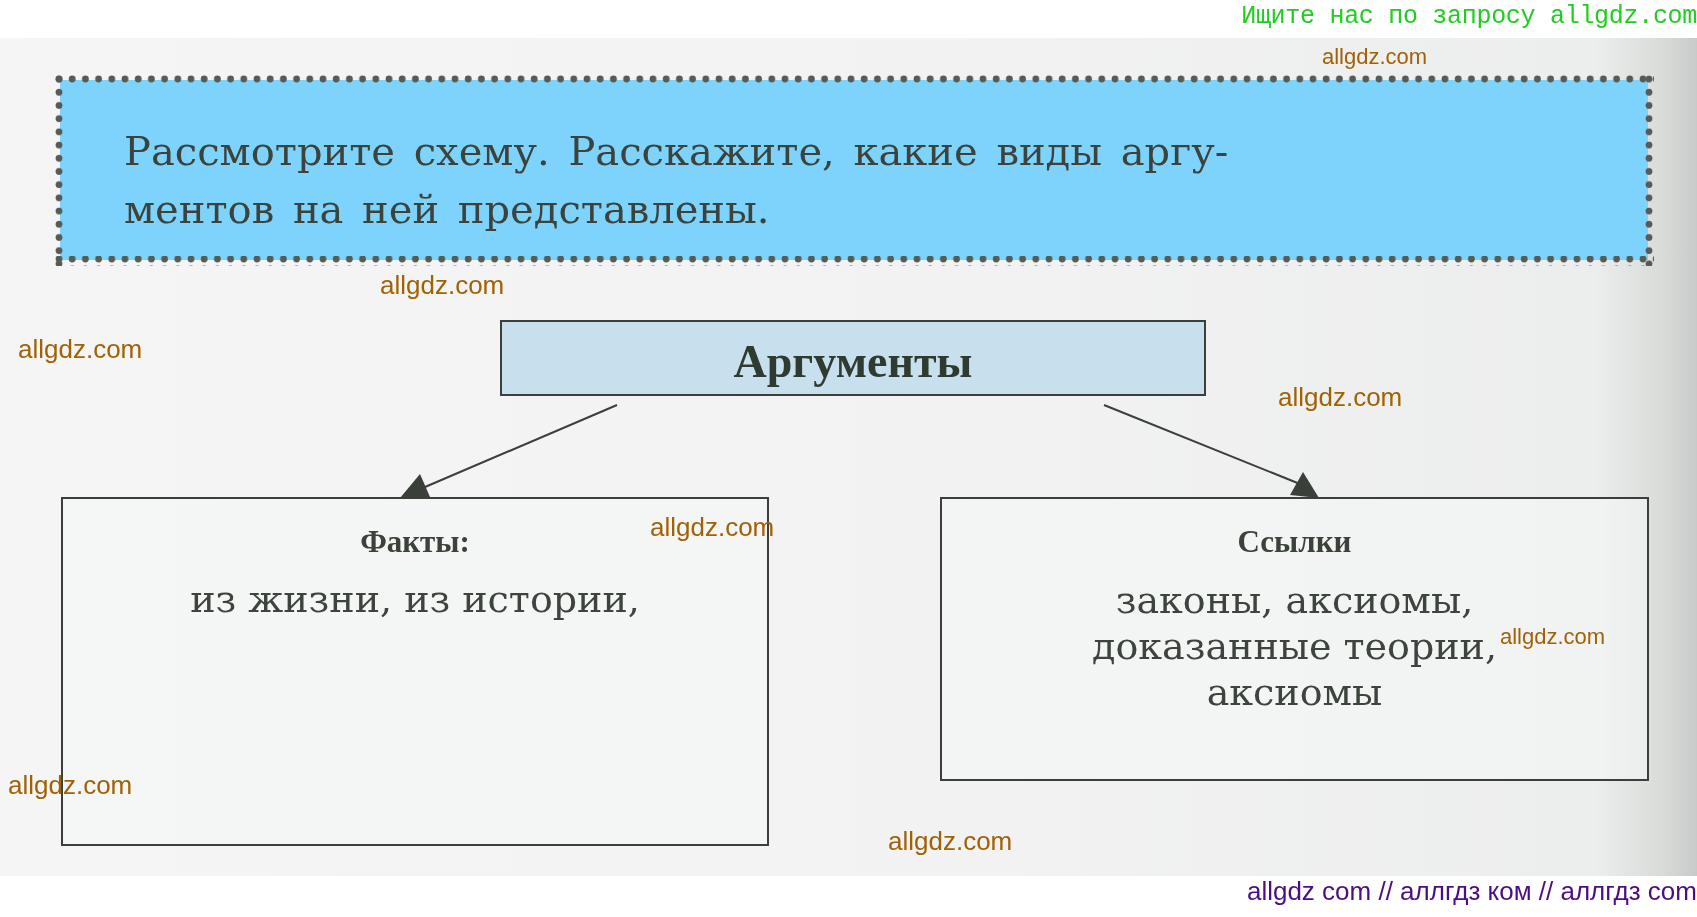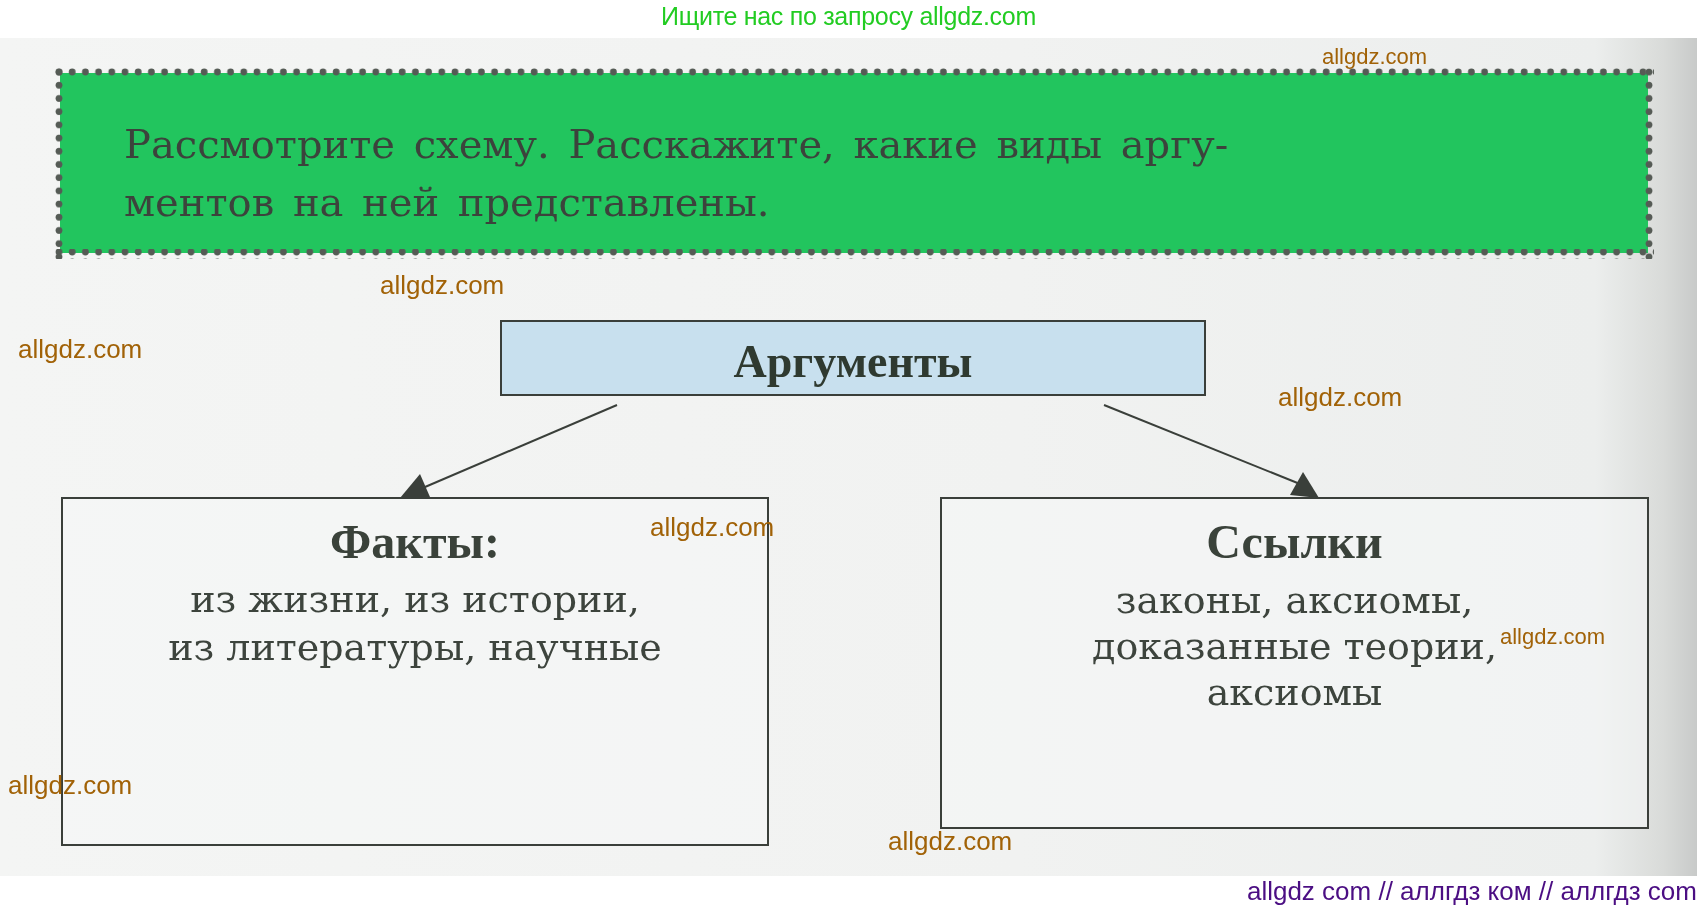--- a/index.html
+++ b/index.html
@@ -6,35 +6,35 @@
   body {
     width: 1697px; height: 917px; position: relative; overflow: hidden;
     background: #ffffff;
     font-family: "DejaVu Serif", serif;
   }
   .scan {
     position: absolute; left: 0; top: 38px; width: 1697px; height: 838px;
     background: linear-gradient(90deg, #f4f5f4 0%, #f1f2f1 60%, #eceeed 94%, #d9dbd9 98%, #c8cac9 100%);
   }
   .top-banner {
-    position: absolute; left: 0; top: 2px; width: 1697px; text-align: center;
-    font-family: Liberation Sans, sans-serif; font-size: 25px; color: #22cc22;
+    position: absolute; left: 0; top: 2px; width: 1697px; text-align: right;
+    font-family: Liberation Mono, monospace; font-size: 25px; color: #22cc22;
     letter-spacing: -0.3px;
   }
   .bottom-banner {
     position: absolute; left: 0; top: 876px; width: 1697px; text-align: right;
     font-family: "Liberation Sans", sans-serif; font-size: 26px; color: #4b0e83;
   }
   .wm {
     position: absolute; font-family: "Liberation Sans", sans-serif; color: #a16207;
     white-space: nowrap;
   }
   .task-box {
-    position: absolute; left: 60px; top: 73px; width: 1588px; height: 180px;
-    background: #22c55e;
+    position: absolute; left: 60px; top: 80px; width: 1588px; height: 180px;
+    background: #7dd3fc;
     box-sizing: border-box;
   }
   .task-box svg.dots { position: absolute; left: -6px; top: -6px; }
   .task-text {
     position: absolute; left: 64px; top: 42px; width: 1480px;
     font-family: "DejaVu Serif", serif; font-size: 40px; line-height: 58px;
     color: #3c433c; word-spacing: 6px;
   }
   .box {
     position: absolute; border: 2px solid #3a3f3a; box-sizing: border-box;
@@ -42,23 +42,23 @@
   }
   .root-box {
     left: 500px; top: 320px; width: 706px; height: 76px;
     background: #c8e0ee;
   }
   .root-title {
     font-family: "Liberation Serif", serif; font-weight: bold; font-size: 46px;
     line-height: 80px; color: #2f3a30;
   }
   .left-box { left: 61px; top: 497px; width: 708px; height: 349px; background: rgba(245,247,246,0.6); }
-  .right-box { left: 940px; top: 497px; width: 709px; height: 332px; background: rgba(245,247,246,0.6); }
+  .right-box { left: 940px; top: 497px; width: 709px; height: 284px; background: rgba(245,247,246,0.6); }
   .box-title {
-    font-family: "Liberation Serif", serif; font-weight: bold; font-size: 48px; line-height: 54px;
+    font-family: "Liberation Serif", serif; font-weight: bold; font-size: 31px; line-height: 54px;
     margin-top: 16px; color: #3a423a;
   }
   .box-sub {
     font-family: "Liberation Serif", serif; font-weight: bold; font-size: 40px; line-height: 52px; color: #3a423a;
   }
   .box-body {
     font-family: "DejaVu Serif", serif; font-size: 38px; line-height: 48px; color: #3d443d;
   }
   .left-box .box-body { margin-top: 6px; }
   .right-box .box-body { margin-top: 8px; line-height: 46px; }
@@ -100,21 +100,20 @@
 </svg>
 
 <div class="box root-box">
   <div class="root-title">Аргументы</div>
 </div>
 
 <div class="box left-box">
   <div class="box-title">Факты:</div>
   <div class="box-body">
     <div>из жизни, из истории,</div>
-    <div>из литературы, научные</div>
   </div>
 </div>
 
 <div class="box right-box">
   <div class="box-title">Ссылки</div>
   <div class="box-body">
     <div>законы, аксиомы,</div>
     <div>доказанные теории,</div>
     <div>аксиомы</div>
   </div>

